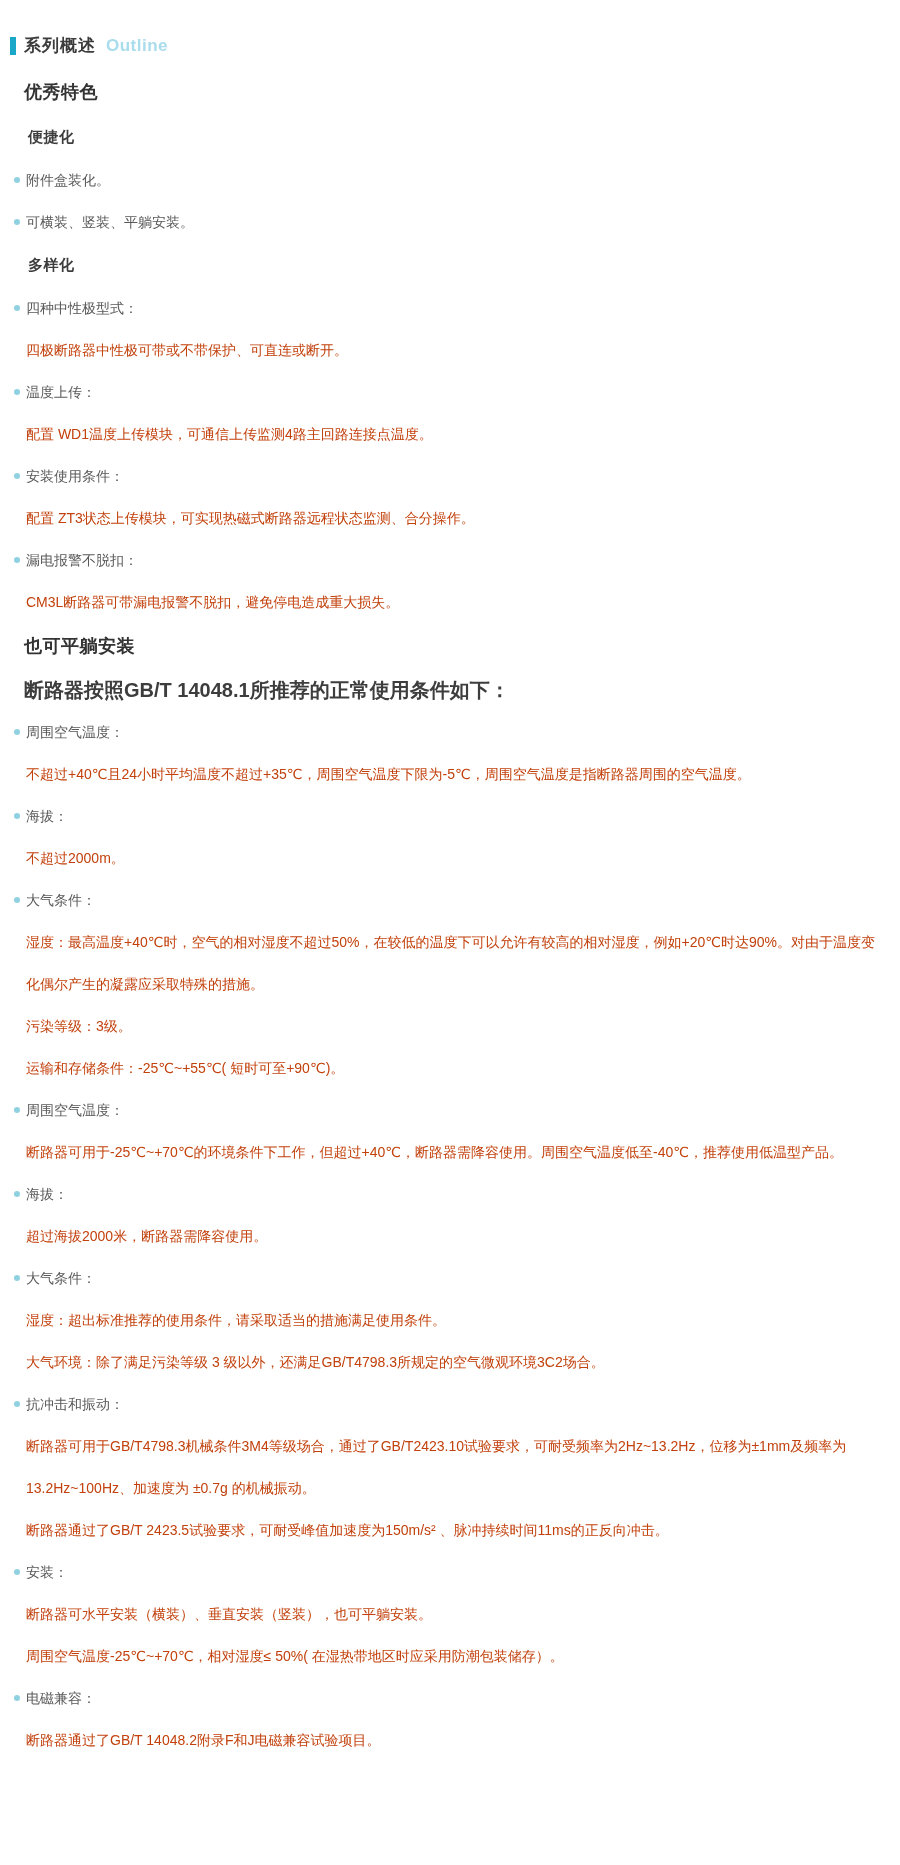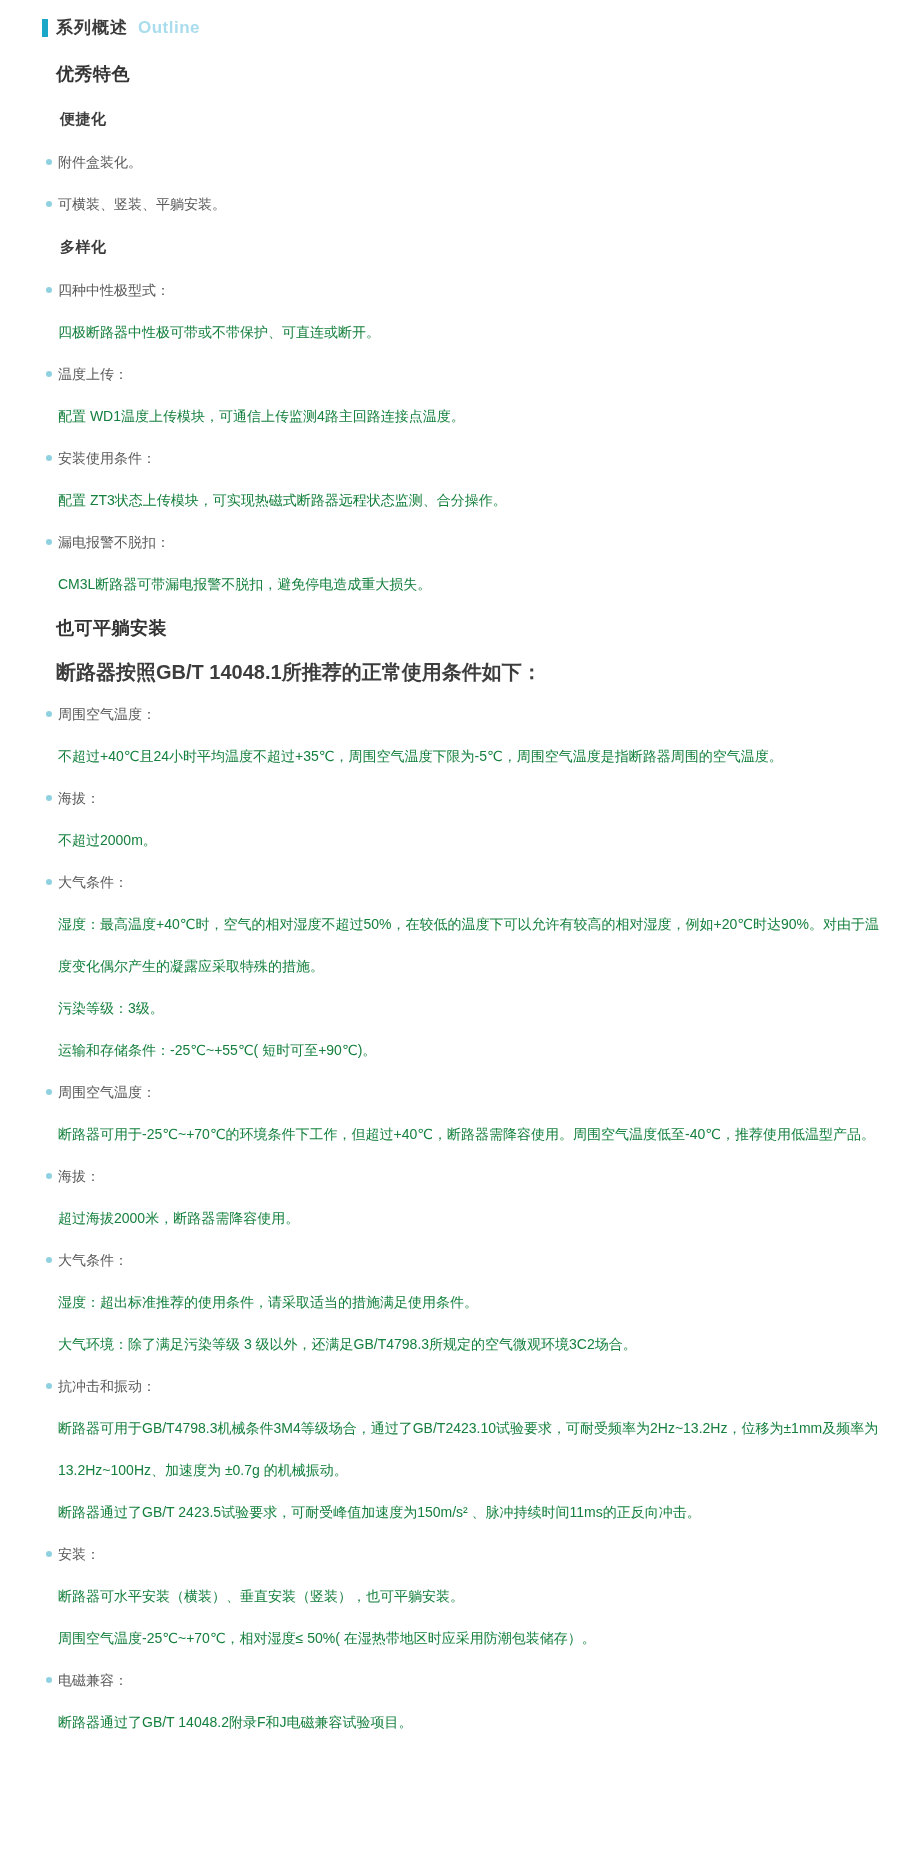--- a/index.html
+++ b/index.html
@@ -3,21 +3,21 @@
 <meta charset="utf-8">
 <style>
   * { margin:0; padding:0; box-sizing:border-box; }
   html,body { background:#ffffff; }
   body {
     width:900px; height:1865px;
     font-family:"Liberation Sans","DejaVu Sans",sans-serif;
     color:#595959;
     overflow:hidden;
   }
-  .doc { padding:16px 12px 0 10px;margin-left:32px; }
+  .doc { padding:34px 12px 0 10px; }
 
   .doc-header { display:flex; align-items:center; margin:0 0 12px 0; }
   .accent-bar { width:6px; height:18px; background:#1ba7c8; margin-right:8px; }
   .title-zh { font-size:17px; font-weight:600; color:#3c3c3c; letter-spacing:1px; }
   .title-en { font-size:17px; font-weight:700; color:#a9dcec; margin-left:10px; letter-spacing:.5px; }
 
   .content { padding-left:2px; }
 
   .blk { max-width:868px; }
   .h1 {
@@ -35,21 +35,21 @@
   .bullet {
     position:relative; font-size:14px; color:#595959;
     line-height:42px; padding-left:14px;
   }
   .dot {
     position:absolute; left:2px; top:18px;
     width:6px; height:6px; border-radius:50%;
     background:#8fd1e1;
   }
   .para {
-    font-size:14px; color:#15803d;
+    font-size:14px; color:#c2410c;
     line-height:42px; padding-left:14px;
   }
 </style>
 </head>
 <body>
 
 <div class="doc">
 
   <div class="doc-header">
     <span class="accent-bar"></span>

